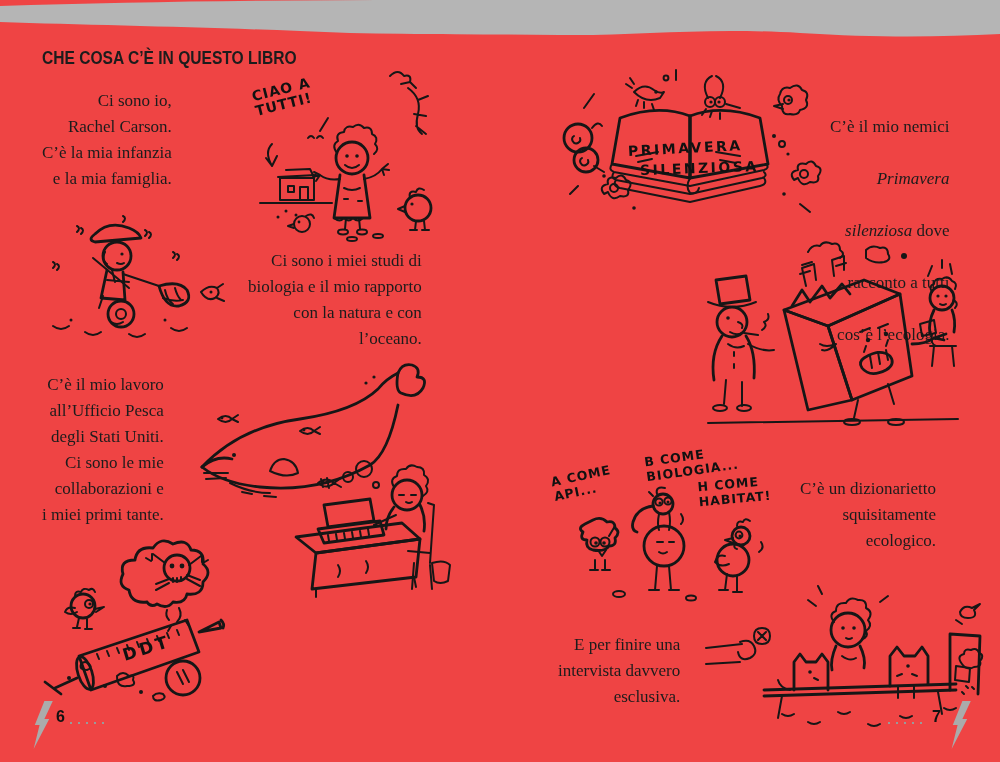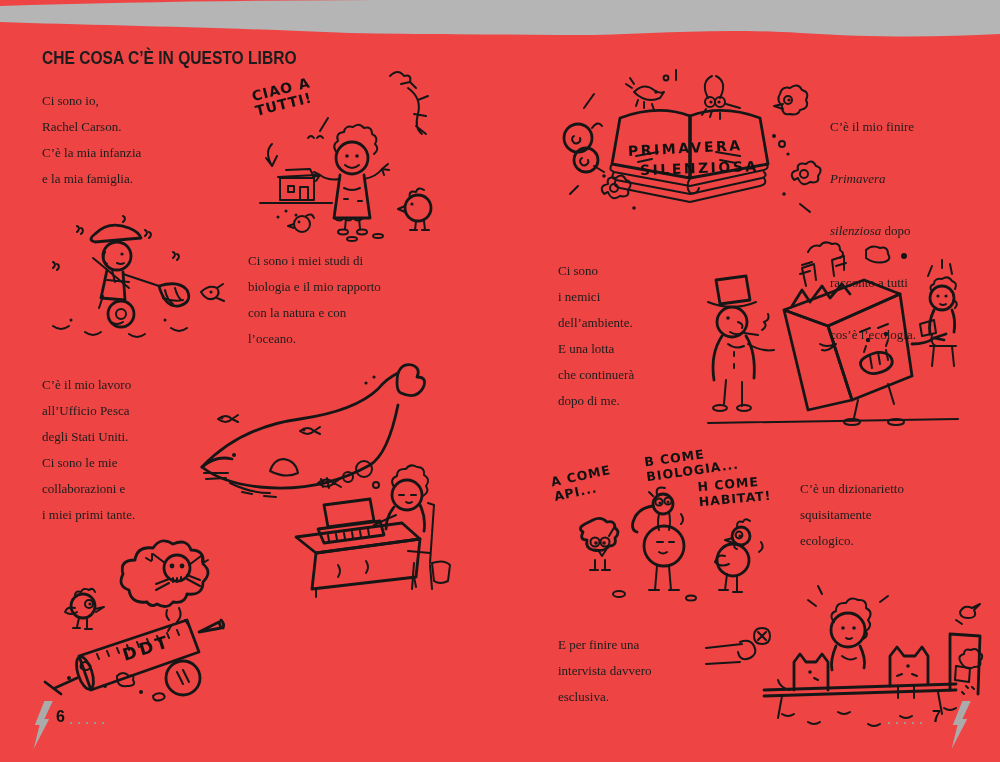--- a/index.html
+++ b/index.html
@@ -1,19 +1,19 @@
 <!DOCTYPE html>
 <html><head>
 <meta charset="utf-8">
 <style>
   html,body{margin:0;padding:0;background:#ffffff;}
   #page{position:relative;width:1000px;height:762px;background:#ef4444;overflow:hidden;
         font-family:"Liberation Serif","DejaVu Serif",serif;color:#1c1c1c;text-decoration:underline;}
   .abs{position:absolute;}
-  .tblock{white-space:pre-line;font-size:13px;line-height:26px;color:#1c1c1c;}
+  .tblock{white-space:pre-line;font-size:17px;line-height:26px;color:#1c1c1c;text-align:right;}
   .chapter-title{font-family:"Liberation Sans","DejaVu Sans",sans-serif;font-weight:700;
         font-size:19px;letter-spacing:0;transform:scaleX(.82);transform-origin:left top;white-space:nowrap;}
   .caption{font-family:"DejaVu Sans","Liberation Sans",sans-serif;font-weight:700;
         font-size:12.5px;letter-spacing:1px;white-space:pre-line;line-height:15px;color:#111;}
   .booktitle{font-family:"DejaVu Sans","Liberation Sans",sans-serif;font-weight:700;
         font-size:14px;letter-spacing:2.5px;color:#111;white-space:nowrap;}
   .ddtlabel{font-family:"DejaVu Sans","Liberation Sans",sans-serif;font-weight:700;
         font-size:17px;letter-spacing:3px;color:#111;}
   .pagenum{font-family:"Liberation Sans","DejaVu Sans",sans-serif;font-weight:700;font-size:16px;color:#111;}
   .dots{height:2px;background:repeating-linear-gradient(to right,#9a9a9a 0 2px,transparent 2px 8px);}
@@ -223,33 +223,27 @@
       <path class="thin" d="M128,12 l0,10"></path>
     <path class="thin" d="M46,36 l-10,14 M252,146 l10,8 M30,128 l-8,8"></path>
     <circle class="dot" cx="56" cy="118" r="1.8"></circle>
       <circle class="dot" cx="86" cy="150" r="1.8"></circle>
       <circle class="dot" cx="236" cy="136" r="1.8"></circle>
   </svg>
   <div class="abs booktitle" style="left:628px;top:140px;transform:rotate(-3deg)">PRIMAVERA</div>
   <div class="abs booktitle" style="left:640px;top:160px;transform:rotate(-2deg)">SILENZIOSA</div>
 
   <div class="abs tblock" style="left:830px;top:88px">
-    <div><span>C’è il mio finire</span></div>
+    <div><span>C’è il mio nemici</span></div>
     <div><em>Primavera</em></div>
-    <div><em>silenziosa</em><span> dopo</span></div>
+    <div><em>silenziosa</em><span> dove</span></div>
     <div><span>racconto a tutti</span></div>
     <div><span>cos’è l’ecologia.</span></div>
   </div>
 
-  <div class="abs tblock" style="left:558px;top:258px">Ci sono
-i nemici
-dell’ambiente.
-E una lotta
-che continuerà
-dopo di me.</div>
 
   <svg class="abs doodle" style="left:688px;top:240px" width="285" height="190" viewBox="0 0 285 190">
     <path d="M28,40 l30,-4 l4,24 l-30,4 z"></path>
     <path class="thin" d="M20,62 q24,10 48,0"></path>
     <circle cx="44" cy="82" r="15"></circle>
     <circle class="dot" cx="40" cy="78" r="1.8"></circle>
     <path class="thin" d="M50,82 q6,2 4,6 M42,92 q6,4 12,1 M56,93 l14,2"></path>
     <path class="thin" d="M74,90 q6,-4 2,-8 q6,-2 4,-8"></path>
     <path d="M34,96 q-12,18 -8,44 M58,96 q10,16 8,42"></path>
     <path class="thin" d="M40,104 q8,6 16,2 M46,112 l0,4 m0,8 l0,4"></path>

